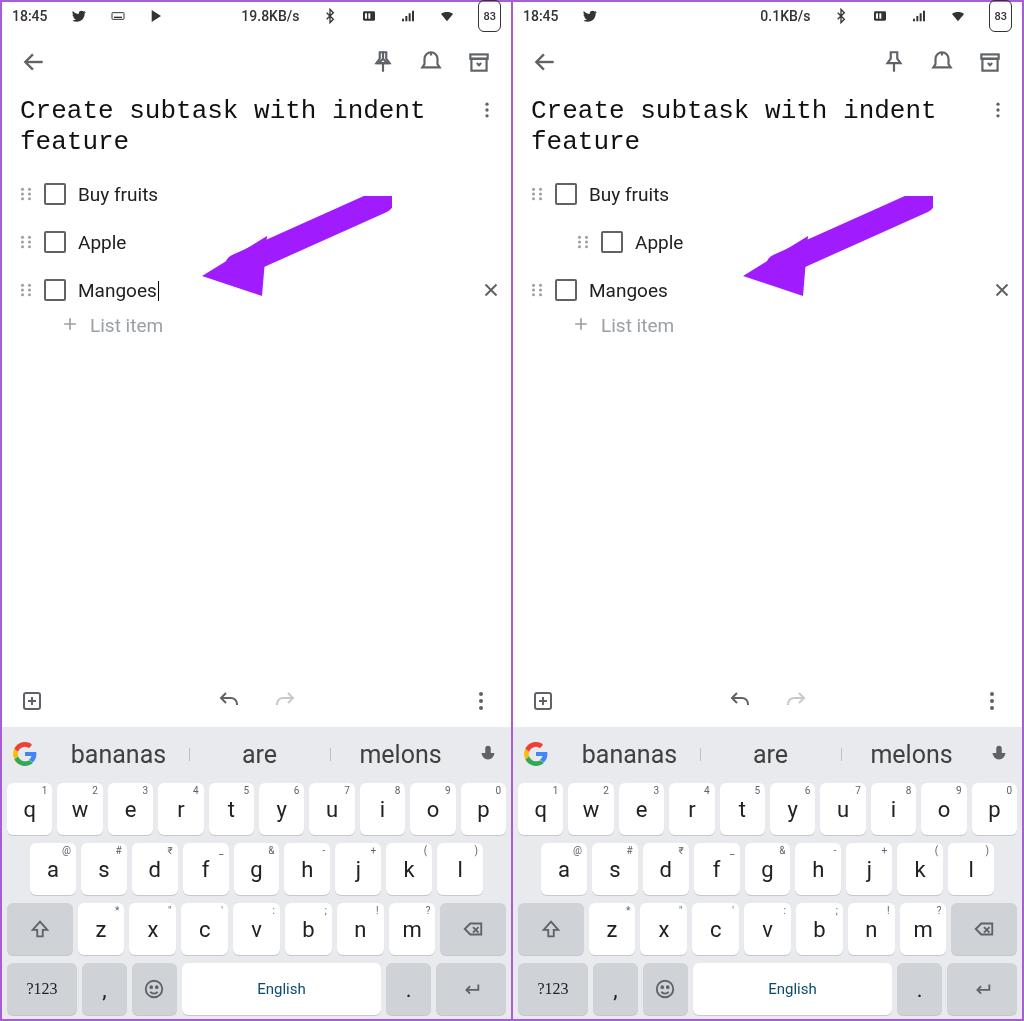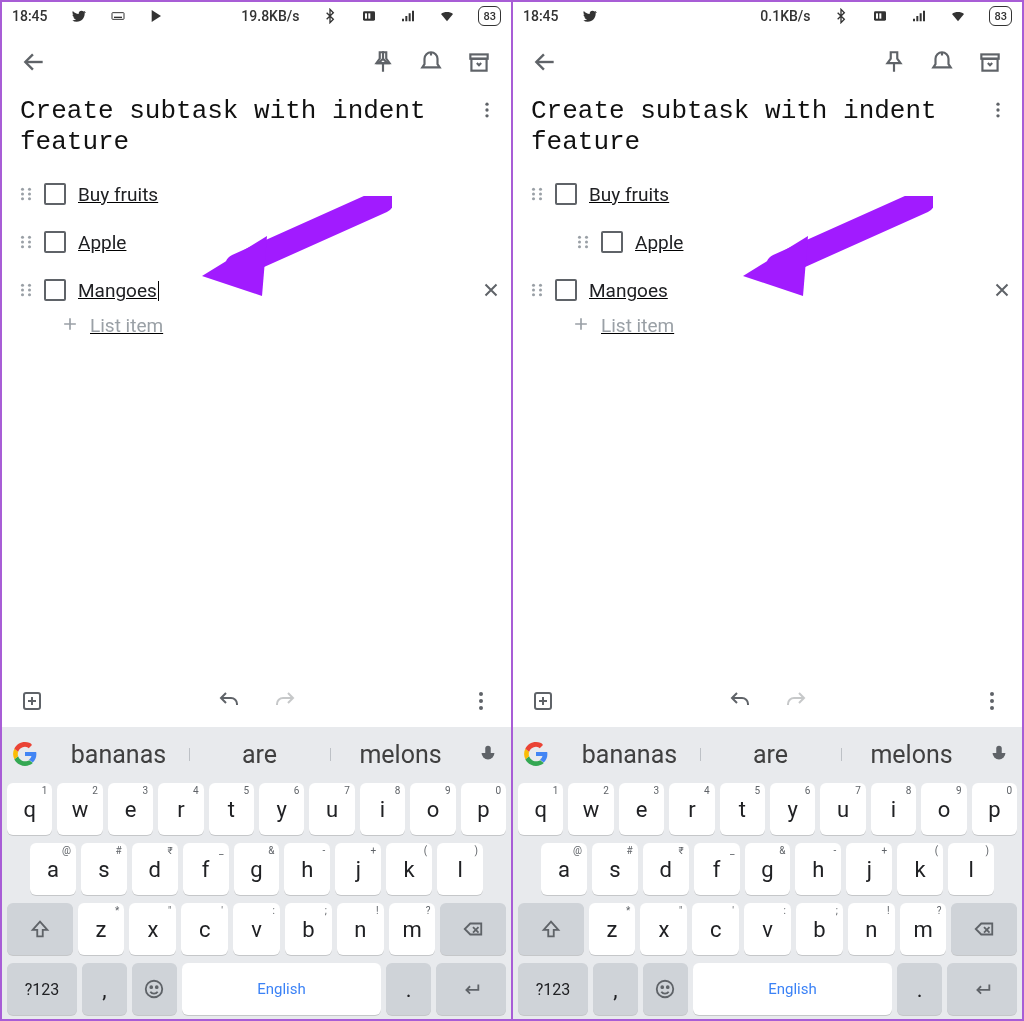--- a/index.html
+++ b/index.html
@@ -5,33 +5,33 @@
   * { box-sizing: border-box; margin: 0; padding: 0; }
   html, body { width: 1024px; height: 1021px; font-family: Roboto, Arial, sans-serif; background: #fff; }
   .wrap { display: flex; width: 1024px; height: 1021px; border: 2px solid #a85dd6; }
   .phone { flex: 1; display: flex; flex-direction: column; position: relative; background: #fff; }
   .phone + .phone { border-left: 2px solid #a85dd6; }
   
   .status { display: flex; align-items: center; justify-content: space-between; height: 28px; padding: 0 10px; font-size: 14px; font-weight: 500; color: #333; }
   .status .left, .status .right { display: flex; align-items: center; gap: 23px; }
   .status svg { display: block; }
   .sicon { width: 16px; height: 16px; }
-  .batt { display: inline-flex; align-items: center; justify-content: center; border: 1.5px solid #333; border-radius: 6px; padding: 0 4px; font-size: 11px; height: 20px; }
+  .batt { display: inline-flex; align-items: center; justify-content: center; border: 1.5px solid #333; border-radius: 6px; padding: 0 4px; font-size: 11px; height: 32px; }
   
   .toolbar { display: flex; align-items: center; height: 64px; padding: 0 8px; }
   .tb-spacer { flex: 1; }
   .tb-btn { width: 48px; height: 48px; display: flex; align-items: center; justify-content: center; color: #5f6368; }
   .tb-btn svg { width: 26px; height: 26px; }
   
   .note-title { font-size: 26px; color: #111; padding: 2px 18px 8px 18px; line-height: 1.2; font-family: Liberation Mono, monospace; }
   .title-row { display: flex; align-items: flex-start; }
   .title-row .dots { width: 48px; display: flex; align-items: center; justify-content: center; color: #5f6368; padding-top: 6px; }
   .title-row .dots svg { width: 20px; height: 20px; }
   
-  .list { padding: 4px 0 0 10px; text-decoration: underline; }
+  .list { padding: 4px 0 0 10px; }
   .row { display: flex; align-items: center; height: 48px; position: relative; }
   .row.indent { padding-left: 46px; }
   .handle { width: 28px; display: flex; align-items: center; justify-content: center; color: #9aa0a6; }
   .handle svg { width: 14px; height: 14px; }
   .check { width: 22px; height: 22px; border: 2px solid #5f6368; border-radius: 2px; margin: 0 12px 0 4px; }
   .item-text { font-size: 19px; color: #202124; flex: 1; position: relative; }
   .caret::after { content: ""; position: absolute; right: -2px; top: 2px; width: 1px; height: 20px; background: #000; }
   .row .close { width: 40px; display: flex; align-items: center; justify-content: center; color: #5f6368; }
   .row .close svg { width: 22px; height: 22px; }
   .add-row { display: flex; align-items: flex-start; height: 48px; padding-left: 38px; color: #9aa0a6; }
@@ -51,22 +51,22 @@
   .sugg { display: flex; align-items: center; height: 50px; padding: 0 6px; }
   .g-logo { width: 34px; height: 34px; display: flex; align-items: center; justify-content: center; margin-right: 6px; }
   .sugg-item { flex: 1; text-align: center; font-size: 25px; color: #404040; position: relative; }
   .sugg-item + .sugg-item::before { content: ""; position: absolute; left: 0; top: 8px; bottom: 8px; width: 1px; background: #bdc1c6; }
   .mic { width: 34px; display: flex; align-items: center; justify-content: center; color: #5f6368; }
   .krow { display: flex; gap: 5px; padding: 4px 5px; }
   .krow.r2 { padding-left: 28px; padding-right: 28px; }
   .key { flex: 1; background: #fff; border-radius: 6px; height: 52px; display: flex; align-items: center; justify-content: center; font-size: 22px; color: #202124; box-shadow: 0 1px 0 rgba(0,0,0,.15); position: relative; }
   .key .sup { position: absolute; top: 2px; right: 5px; font-size: 10px; color: #5f6368; }
   .key.fn { background: #cfd3d8; }
-  .key.space { flex: 4; font-size: 15px; color: #3b82f6; }
-  .key.wide { flex: 1.4; }
+  .key.space { flex: 4; font-size: 15px; color: #0c4a6e; }
+  .key.wide { flex: 1.4; font-family: Liberation Serif, serif; }
   .key svg { width: 22px; height: 22px; }
   
   .grow { flex: 1; }
 </style>
 </head>
 <body>
 
 <div class="wrap">
 
   <div class="phone">

